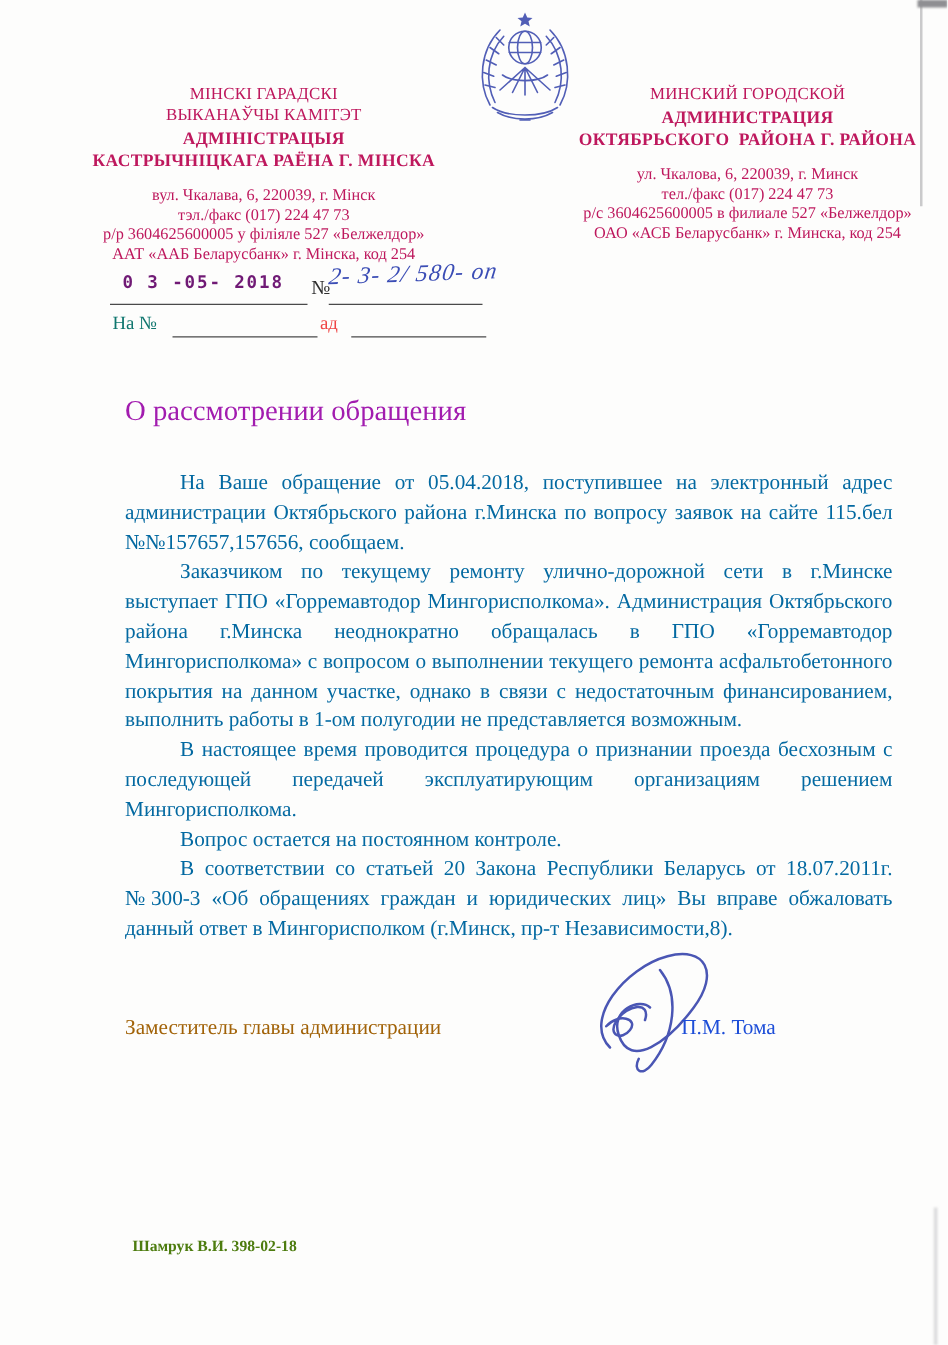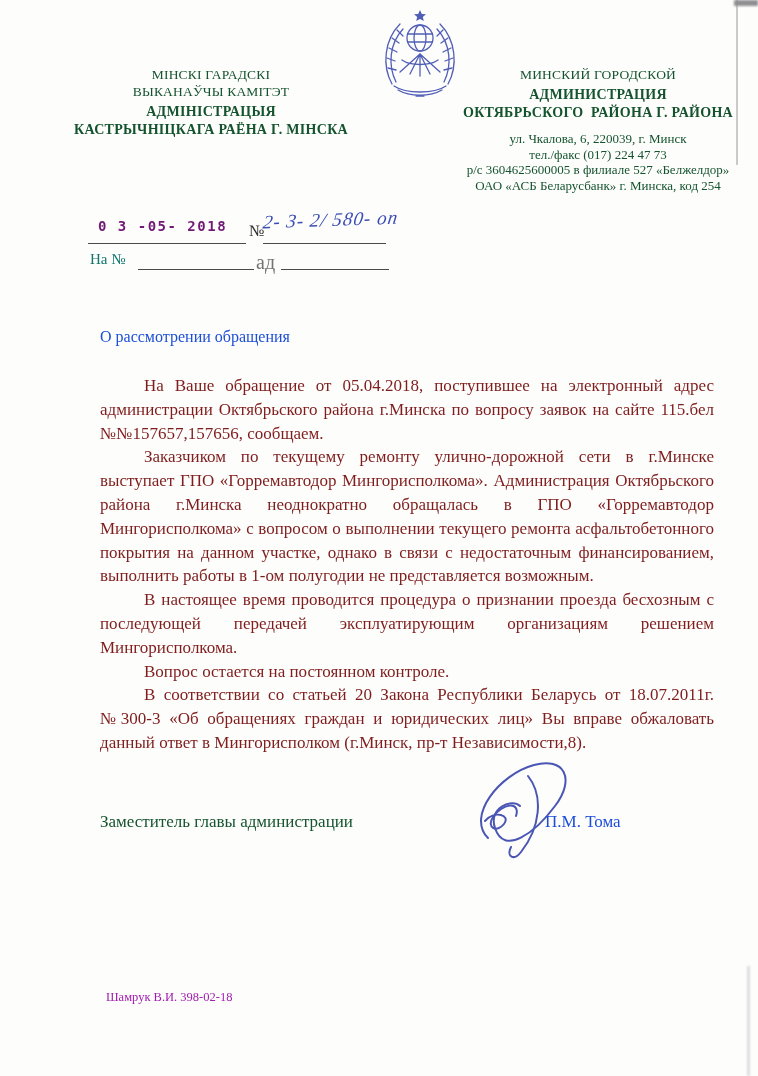--- a/index.html
+++ b/index.html
@@ -13,21 +13,21 @@
   }
   
   .edge-line-right{position:absolute;left:736px;top:0;width:2px;height:165px;background:rgba(140,140,145,.45);}
   .corner-smudge{position:absolute;right:0;top:0;width:24px;height:6px;background:#8f8f92;filter:blur(1px);}
   .edge-smudge-bottom{position:absolute;right:8px;bottom:0;width:3px;height:110px;background:rgba(150,150,155,.30);filter:blur(1px);}
 
   
   .emblem{position:absolute;left:378px;top:8px;width:84px;height:92px;}
 
   
-  .col{position:absolute;top:66px;width:350px;text-align:center;color:#14532d;}
+  .col{position:absolute;top:66px;width:350px;text-align:center;color:#be185d;}
   .col-left{left:36px;}
   .col-right{left:423px;}
   .org-line{font-size:13.5px;line-height:17px;letter-spacing:.2px;}
   .admin-block{margin-top:3px;}
   .admin-line{font-weight:bold;font-size:14px;line-height:18px;letter-spacing:.3px;white-space:pre-wrap;}
   .addr-block{margin-top:9px;}
   .addr-line{font-size:13px;line-height:15.5px;}
 
   
   .stamp-date{
@@ -42,37 +42,37 @@
   .u3{left:138px;top:269px;width:116px;}
   .u4{left:281px;top:269px;width:108px;}
   .no-label{position:absolute;left:249px;top:222px;font-size:16px;color:#2e2e2e;}
   .hand-number{
     position:absolute;left:263px;top:209px;
     font-size:19px;font-style:italic;color:#3b4db5;
     transform:rotate(-2deg) skewX(-10deg);
     letter-spacing:1px;white-space:pre-wrap;
   }
   .na-label{position:absolute;left:90px;top:251px;font-size:15px;color:#0f766e;}
-  .ad-label{position:absolute;left:256px;top:251px;font-size:20px;color:#737373;}
+  .ad-label{position:absolute;left:256px;top:251px;font-size:15px;color:#ef4444;}
 
   
-  .subject{position:absolute;left:100px;top:328px;font-size:16px;color:#1d4ed8;}
+  .subject{position:absolute;left:100px;top:316px;font-size:23px;color:#a21caf;}
   .body-text{
     position:absolute;left:100px;top:374px;width:614px;
-    font-size:17px;line-height:23.8px;text-align:justify;color:#7f1d1d;
+    font-size:17px;line-height:23.8px;text-align:justify;color:#0369a1;
   }
   .body-text p{margin:0;text-indent:44px;}
 
   
-  .sig-title{position:absolute;left:100px;top:812px;font-size:17px;color:#14532d;}
+  .sig-title{position:absolute;left:100px;top:812px;font-size:17px;color:#a16207;}
   .sig-name{position:absolute;left:545px;top:812px;font-size:17px;color:#1d4ed8;}
   .sig-scribble{position:absolute;left:458px;top:758px;width:130px;height:102px;}
 
   
-  .executor{position:absolute;left:106px;top:990px;font-size:12.5px;color:#a21caf;}
+  .executor{position:absolute;left:106px;top:990px;font-size:12.5px;color:#4d7c0f;font-weight:bold;}
 </style>
 </head>
 <body>
 
 <div class="page">
 
   <div class="edge-line-right"></div>
   <div class="corner-smudge"></div>
   <div class="edge-smudge-bottom"></div>
 
@@ -97,20 +97,26 @@
       </g>
     </svg>
   </div>
 
   <div class="col col-left">
     <div class="org-line">МІНСКІ ГАРАДСКІ</div>
     <div class="org-line">ВЫКАНАЎЧЫ КАМІТЭТ</div>
     <div class="admin-block">
       <div class="admin-line">АДМІНІСТРАЦЫЯ</div>
       <div class="admin-line">КАСТРЫЧНІЦКАГА РАЁНА Г. МІНСКА</div>
+    </div>
+    <div class="addr-block">
+      <div class="addr-line">вул. Чкалава, 6, 220039, г. Мінск</div>
+      <div class="addr-line">тэл./факс (017) 224 47 73</div>
+      <div class="addr-line">р/р 3604625600005 у філіяле 527 «Белжелдор»</div>
+      <div class="addr-line">ААТ «ААБ Беларусбанк» г. Мінска, код 254</div>
     </div>
   </div>
 
   <div class="col col-right">
     <div class="org-line">МИНСКИЙ ГОРОДСКОЙ</div>
     <div class="admin-block">
       <div class="admin-line">АДМИНИСТРАЦИЯ</div>
       <div class="admin-line">ОКТЯБРЬСКОГО  РАЙОНА Г. РАЙОНА</div>
     </div>
     <div class="addr-block">

